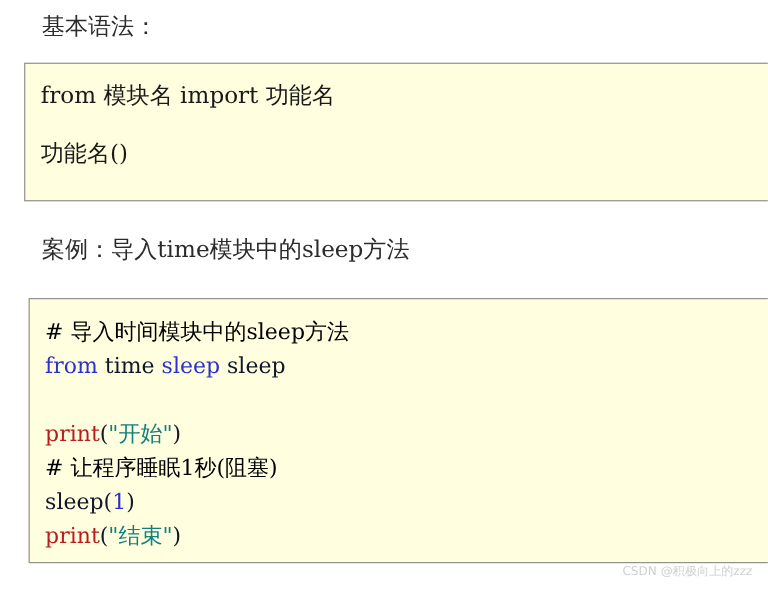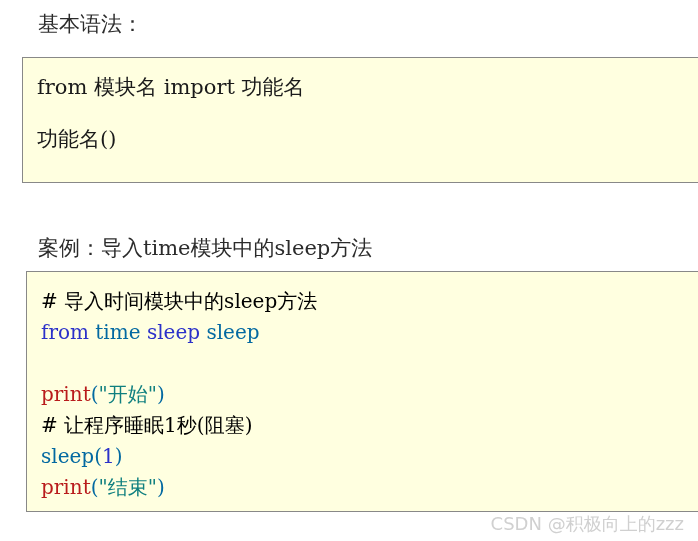--- a/index.html
+++ b/index.html
@@ -17,21 +17,21 @@
 
   .heading {
     position: absolute;
     font-size: 21px;
     line-height: 1.2;
     color: #2b2b2b;
     white-space: pre;
     letter-spacing: 0px;
   }
   #heading-basic-syntax { left: 38px; top: 12px; }
-  #heading-example      { left: 38px; top: 236px; }
+  #heading-example      { left: 38px; top: 215px; }
 
   .code-box {
     position: absolute;
     background: #ffffe0;
     border: 1px solid #888888;
     box-sizing: border-box;
   }
   #syntax-code-box {
     left: 22px;
     top: 57px;
@@ -56,28 +56,28 @@
     color: #1a1a1a;
   }
   #syntax-code-box .code-line { line-height: 30px; font-size: 21px; }
   #syntax-code-box .blank-line { height: 22px; }
 
   .tok-kw      { color: #2b31c9; margin-top: 16px; }
   .tok-fn      { color: #b91c1c; }
   .tok-str     { color: #0f7f7f; }
   .tok-num     { color: #2b31c9; }
   .tok-comment { color: #000000; }
-  .tok-plain   { color: #0369a1; }
+  .tok-plain   { color: #0f172a; }
 
   #csdn-watermark {
     position: absolute;
     right: 14px;
     top: 512px;
     font-family: "DejaVu Sans", "Liberation Sans", sans-serif;
-    font-size: 18px;
+    font-size: 11px;
     color: #d0d0d0;
     white-space: pre;
   }
 </style>
 </head>
 <body>
 
 <div class="heading" id="heading-basic-syntax">基本语法：</div>
 
 <div class="code-box" id="syntax-code-box">

